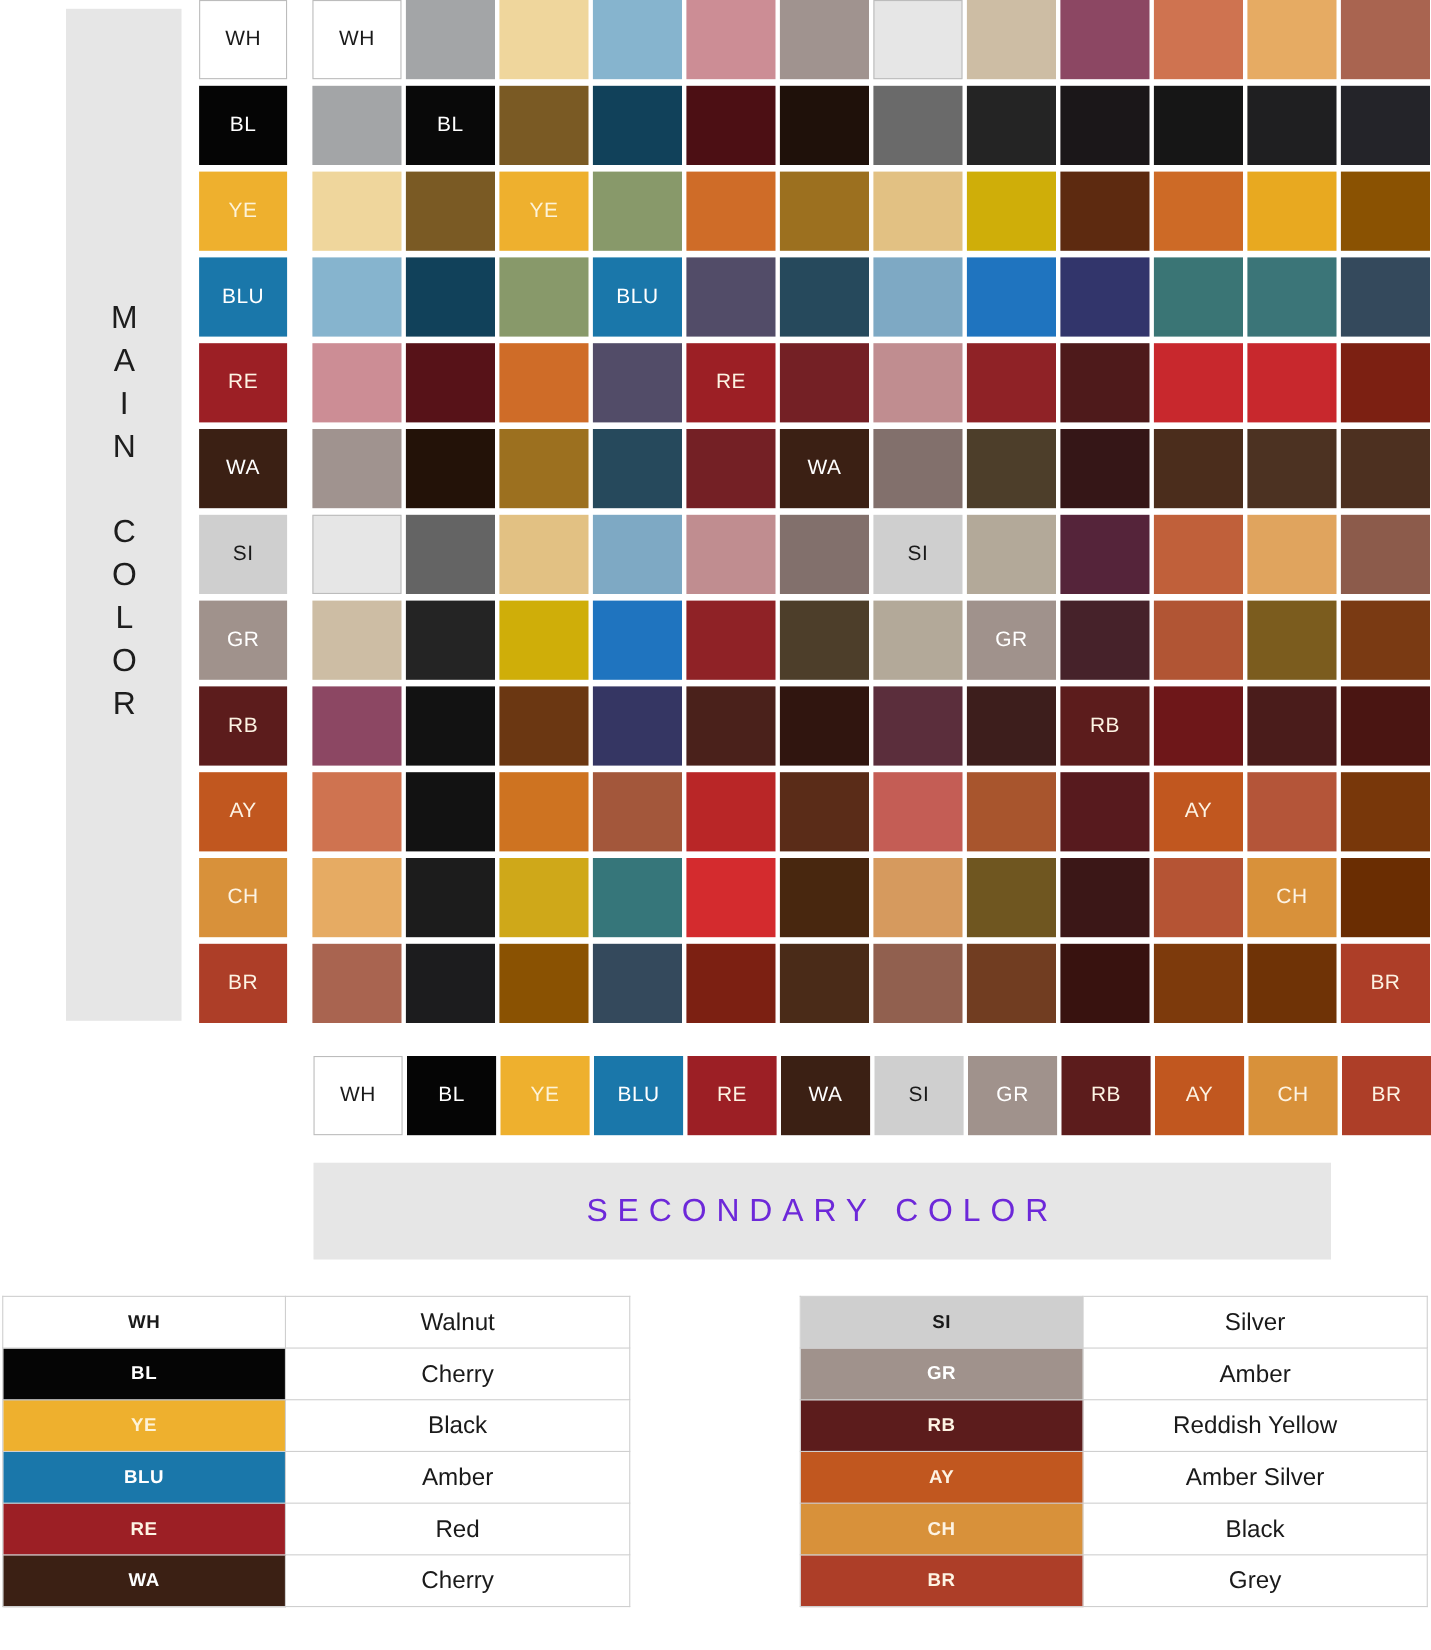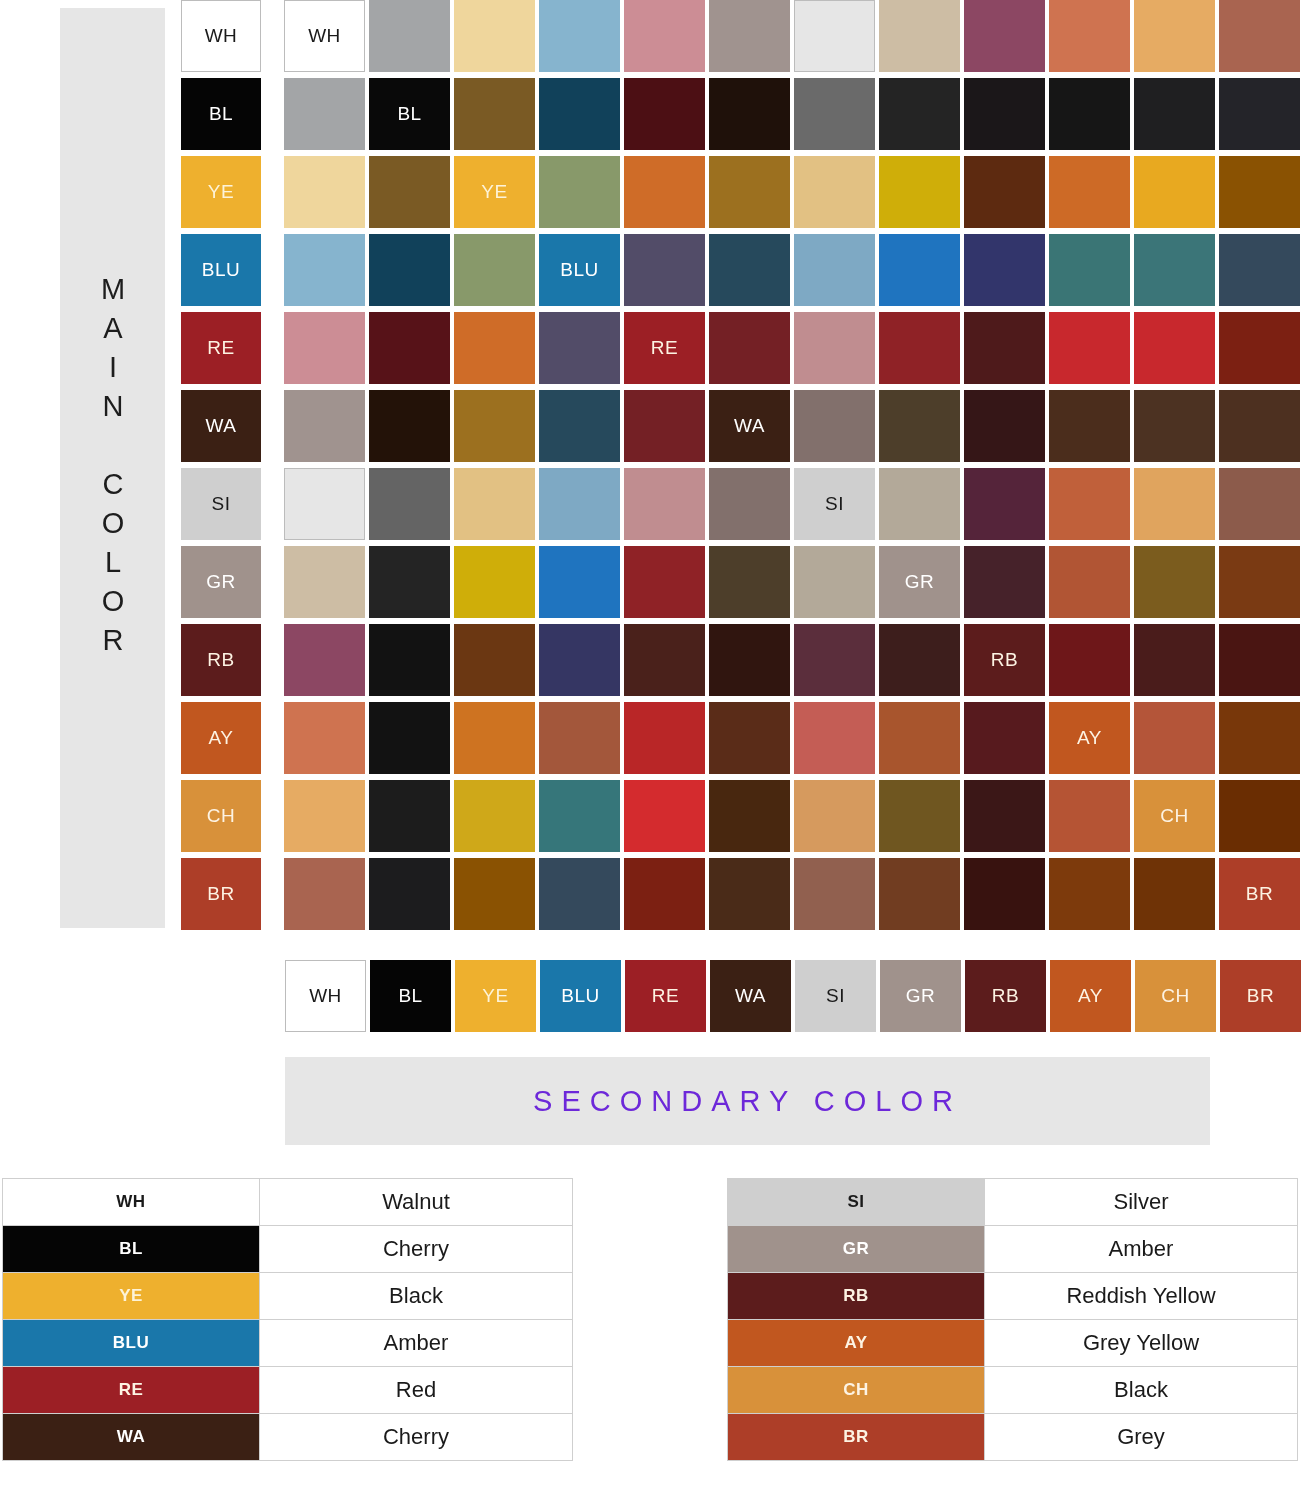--- a/index.html
+++ b/index.html
@@ -362,21 +362,21 @@
       <tr>
         <td class="swatch" style="background: rgb(160, 146, 140); color: rgb(255, 255, 255);">GR</td>
         <td class="name">Amber</td>
       </tr>
       <tr>
         <td class="swatch" style="background: rgb(92, 28, 28); color: rgb(253, 243, 227);">RB</td>
         <td class="name">Reddish Yellow</td>
       </tr>
       <tr>
         <td class="swatch" style="background: rgb(193, 87, 31); color: rgb(253, 243, 227);">AY</td>
-        <td class="name">Grey Yellow</td>
+        <td class="name">Amber Silver</td>
       </tr>
       <tr>
         <td class="swatch" style="background: rgb(216, 145, 58); color: rgb(253, 243, 227);">CH</td>
         <td class="name">Black</td>
       </tr>
       <tr>
         <td class="swatch" style="background: rgb(173, 62, 40); color: rgb(253, 243, 227);">BR</td>
         <td class="name">Grey</td>
       </tr>
     </tbody>

